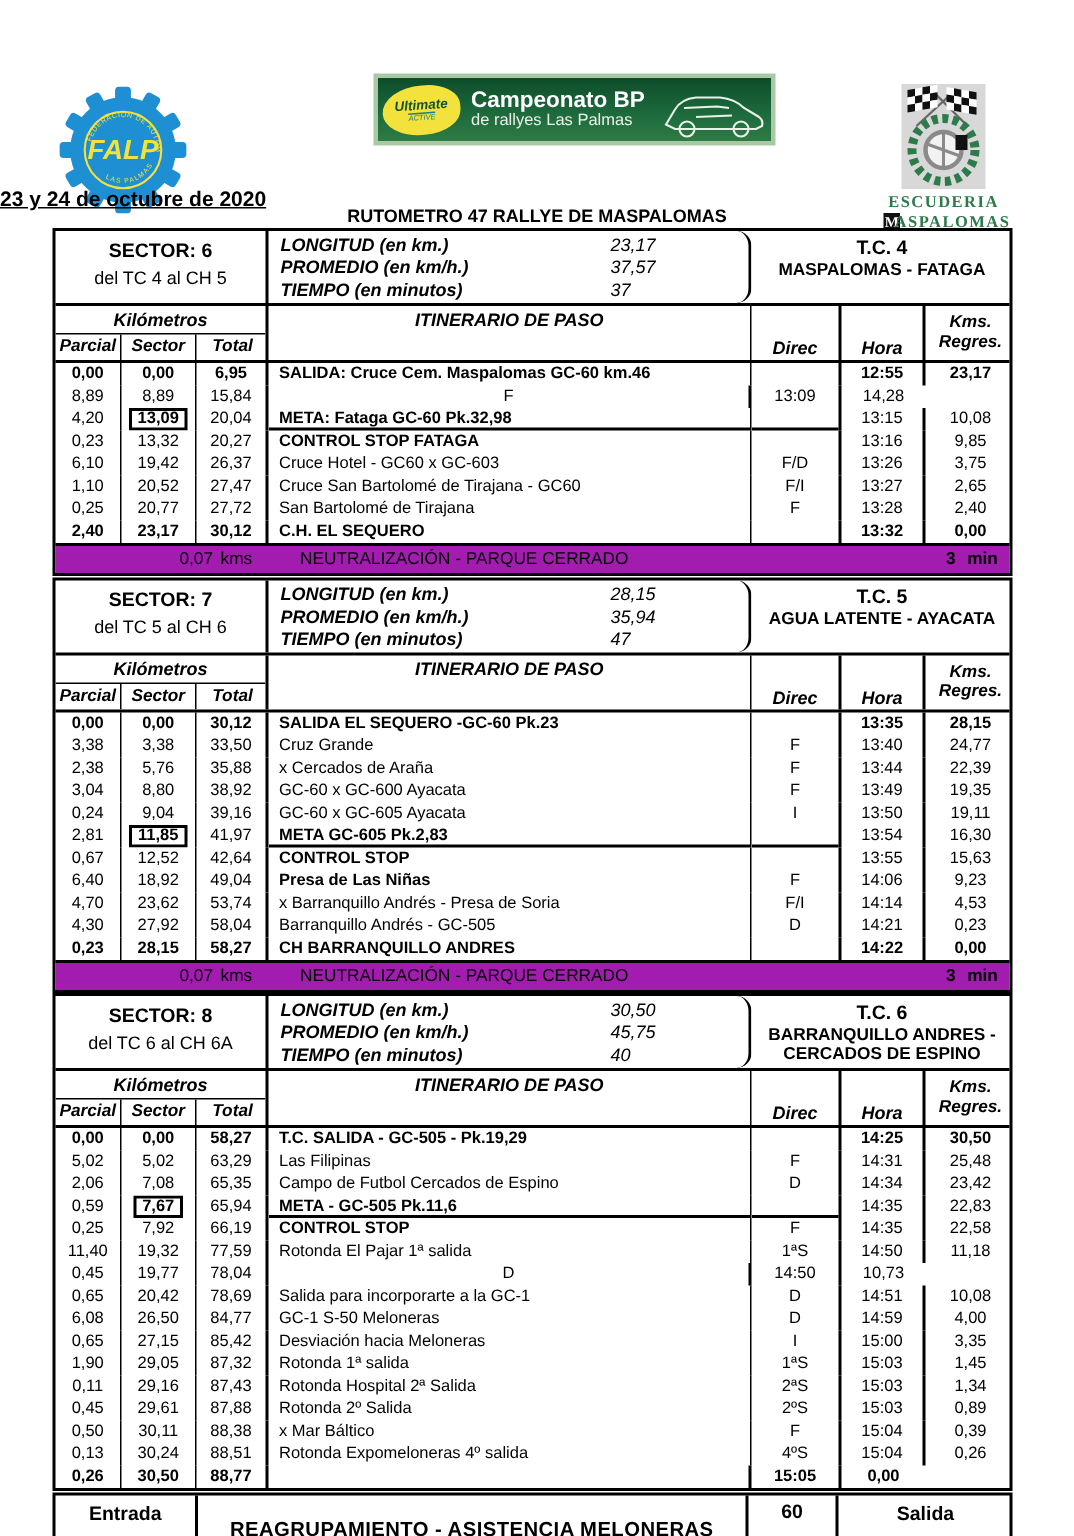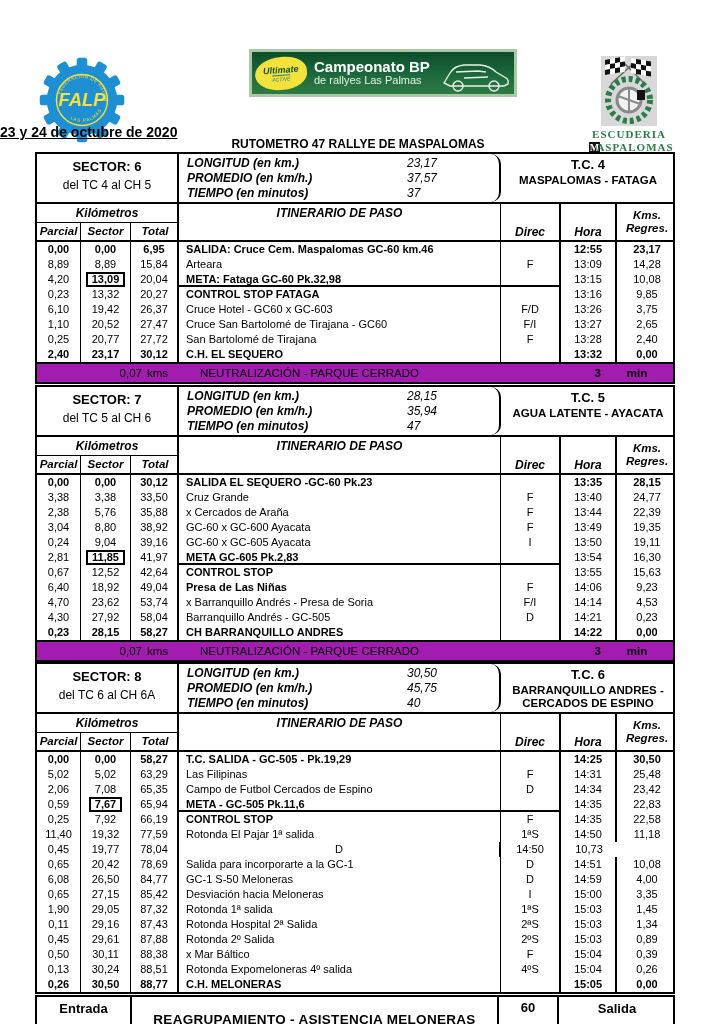--- a/index.html
+++ b/index.html
@@ -72,21 +72,21 @@
   .trow.stage-end .c-item,.trow.stage-end .c-d{box-shadow:inset 0 -2px 0 #000;}
   .boxed{display:inline-block;border:2px solid #000;font-weight:bold;line-height:10px;
          padding:0 4px 1px 4px;margin-top:0px;}
 
   .neutral{display:flex;align-items:center;height:18px;background:#a21caf;border-top:2px solid #000;
            font-size:11.5px;}
   .n-val{width:105px;text-align:right;}
   .n-unit{width:45px;padding-left:5px;box-sizing:border-box;}
   .n-text{flex:1;padding-left:13px;}
   .n-min{width:30px;text-align:right;font-weight:bold;}
-  .n-minlab{width:72px;text-align:center;font-weight:bold;}
+  .n-minlab{width:36px;text-align:center;font-weight:bold;}
 
   
   .footer{position:absolute;left:35px;top:995px;width:640px;height:42px;border:2px solid #000;
           box-sizing:border-box;display:grid;grid-template-columns:95px 367px 60px 116px;}
   .footer>div{box-sizing:border-box;overflow:hidden;text-align:center;font-weight:bold;}
   .f-entrada{border-right:2px solid #000;font-size:13px;padding-top:4px;}
   .f-mid{border-right:2px solid #000;font-size:13.5px;padding-top:15px;letter-spacing:.3px;}
   .f-60{border-right:2px solid #000;font-size:13px;padding-top:3px;}
   .f-salida{font-size:13px;padding-top:4px;}
 </style>
@@ -242,21 +242,20 @@
           <div class="cell c-t">6,95</div>
           <div class="cell c-item">SALIDA: Cruce Cem. Maspalomas GC-60 km.46</div>
           <div class="cell c-d"></div>
           <div class="cell c-h">12:55</div>
           <div class="cell c-r">23,17</div>
         </div>
         <div class="trow stage">
           <div class="cell c-p">8,89</div>
           <div class="cell c-s">8,89</div>
           <div class="cell c-t">15,84</div>
-          <div class="cell c-item">Arteara</div>
           <div class="cell c-d">F</div>
           <div class="cell c-h">13:09</div>
           <div class="cell c-r">14,28</div>
         </div>
         <div class="trow stage stage-end">
           <div class="cell c-p">4,20</div>
           <div class="cell c-s"><span class="boxed">13,09</span></div>
           <div class="cell c-t">20,04</div>
           <div class="cell c-item bold">META: Fataga GC-60 Pk.32,98</div>
           <div class="cell c-d"></div>
@@ -644,21 +643,20 @@
           <div class="cell c-t">88,51</div>
           <div class="cell c-item">Rotonda Expomeloneras 4º salida</div>
           <div class="cell c-d">4ºS</div>
           <div class="cell c-h">15:04</div>
           <div class="cell c-r">0,26</div>
         </div>
         <div class="trow bold">
           <div class="cell c-p">0,26</div>
           <div class="cell c-s">30,50</div>
           <div class="cell c-t">88,77</div>
-          <div class="cell c-item">C.H. MELONERAS</div>
           <div class="cell c-d"></div>
           <div class="cell c-h">15:05</div>
           <div class="cell c-r">0,00</div>
         </div>
       </div>
   </div>
 
   <div class="footer">
     <div class="f-entrada">Entrada</div>
     <div class="f-mid">REAGRUPAMIENTO - ASISTENCIA MELONERAS</div>

